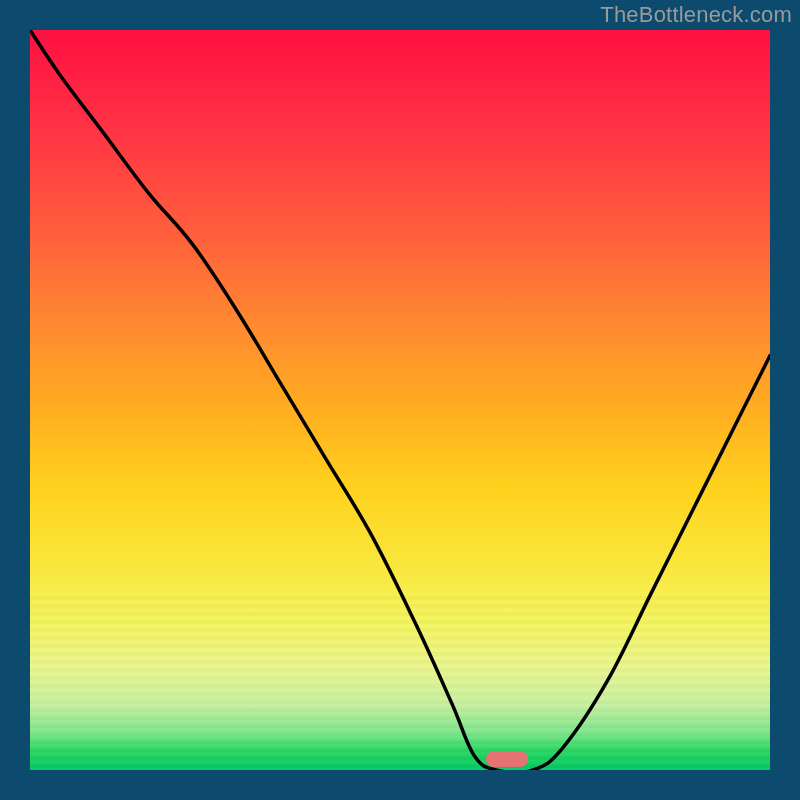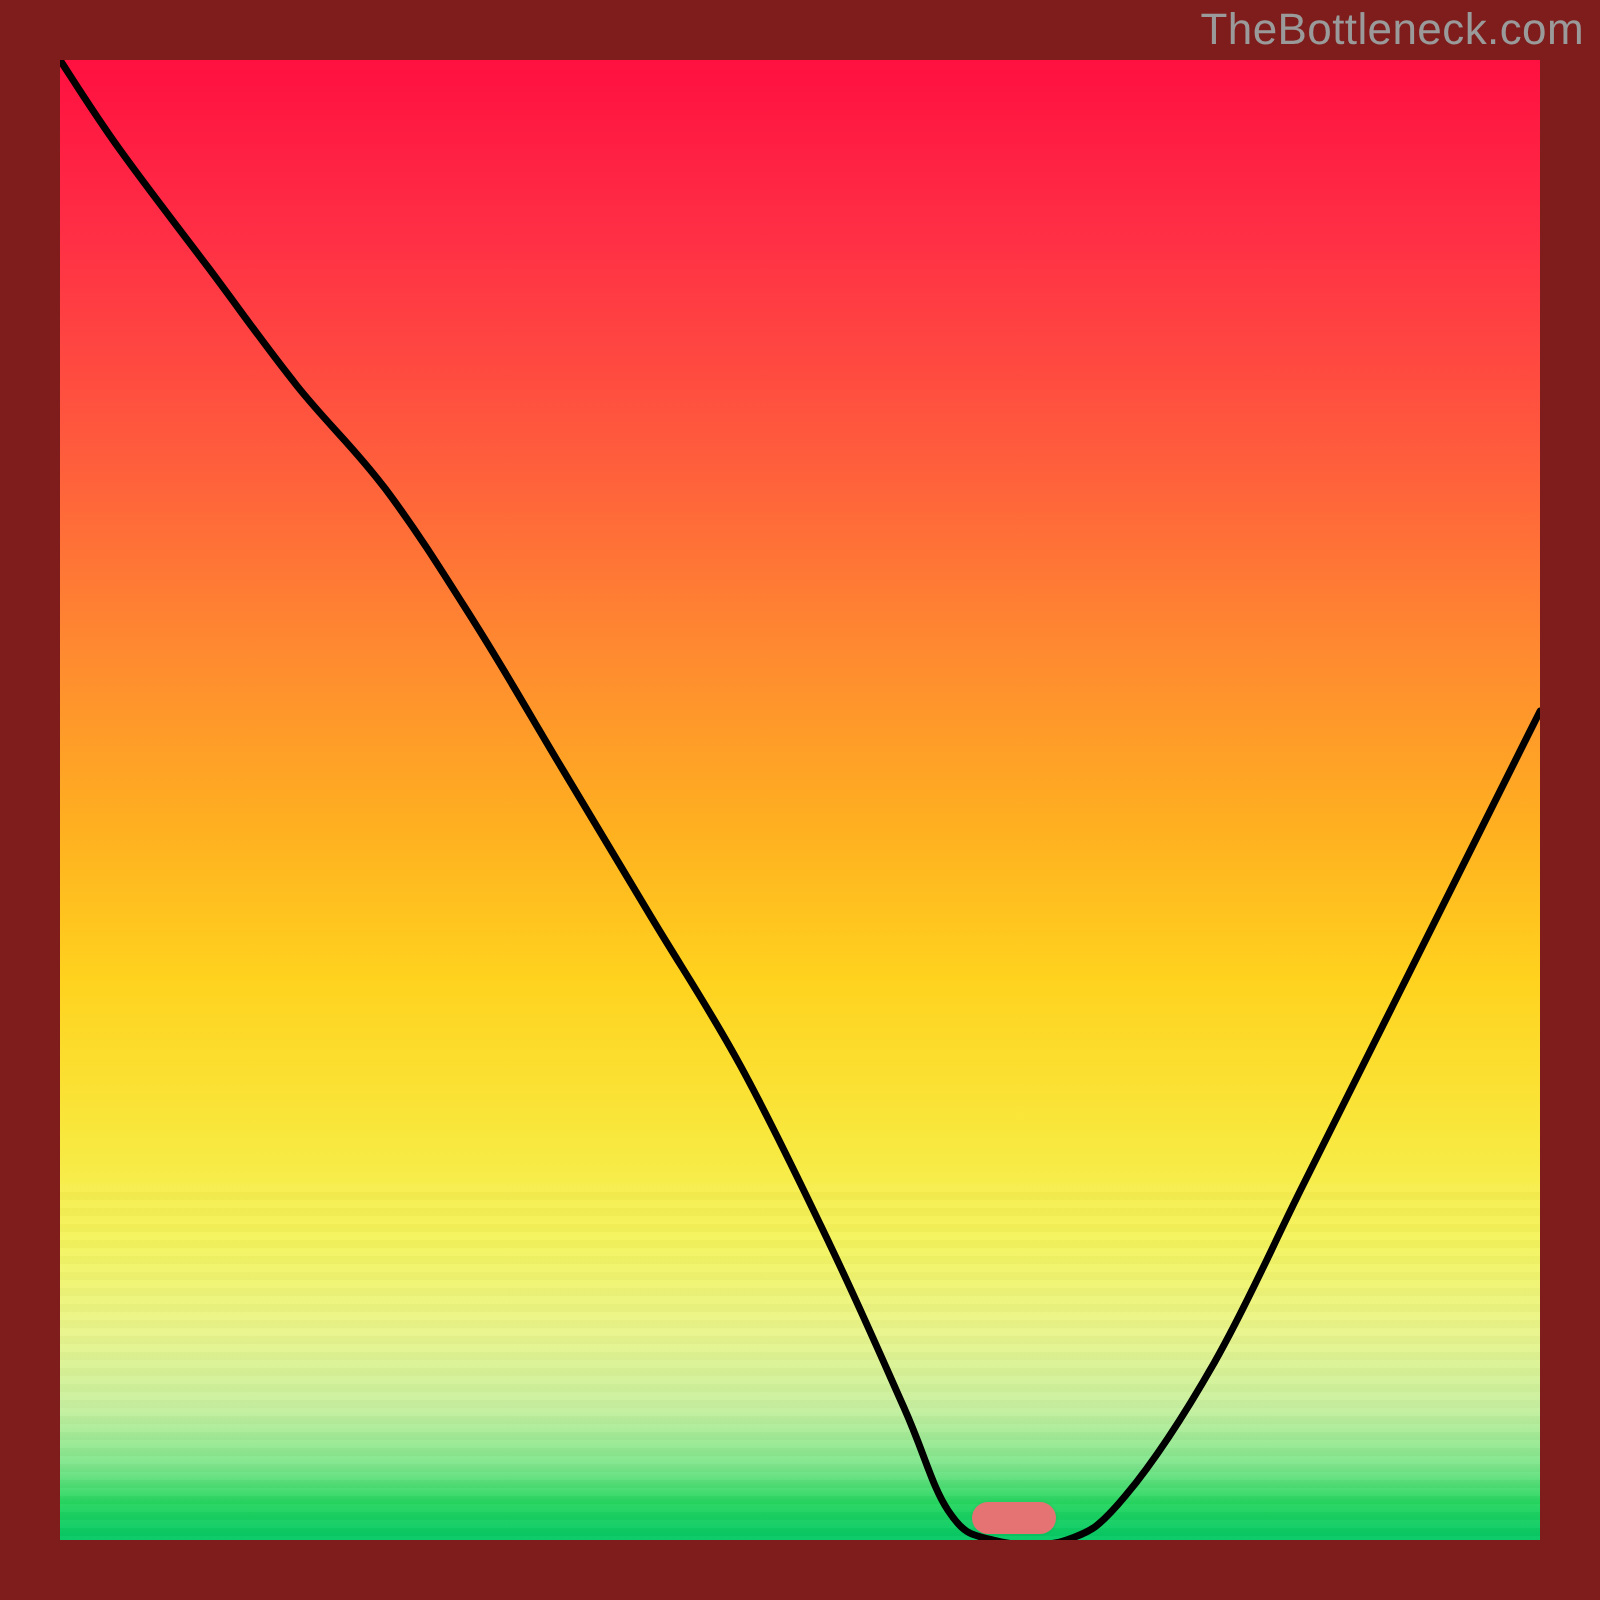--- a/index.html
+++ b/index.html
@@ -8,21 +8,21 @@
     width: 800px;
     height: 800px;
     background: #000;
     overflow: hidden;
     font-family: Arial, Helvetica, sans-serif;
   }
   .container {
     position: relative;
     width: 800px;
     height: 800px;
-    background: #7f1d1d;
+    background: #0c4a6e;
   }
   .watermark {
     position: absolute;
     top: 2px;
     right: 8px;
     color: #9a9a9a;
     font-size: 22px;
     letter-spacing: 0.2px;
     font-weight: 500;
     z-index: 10;

